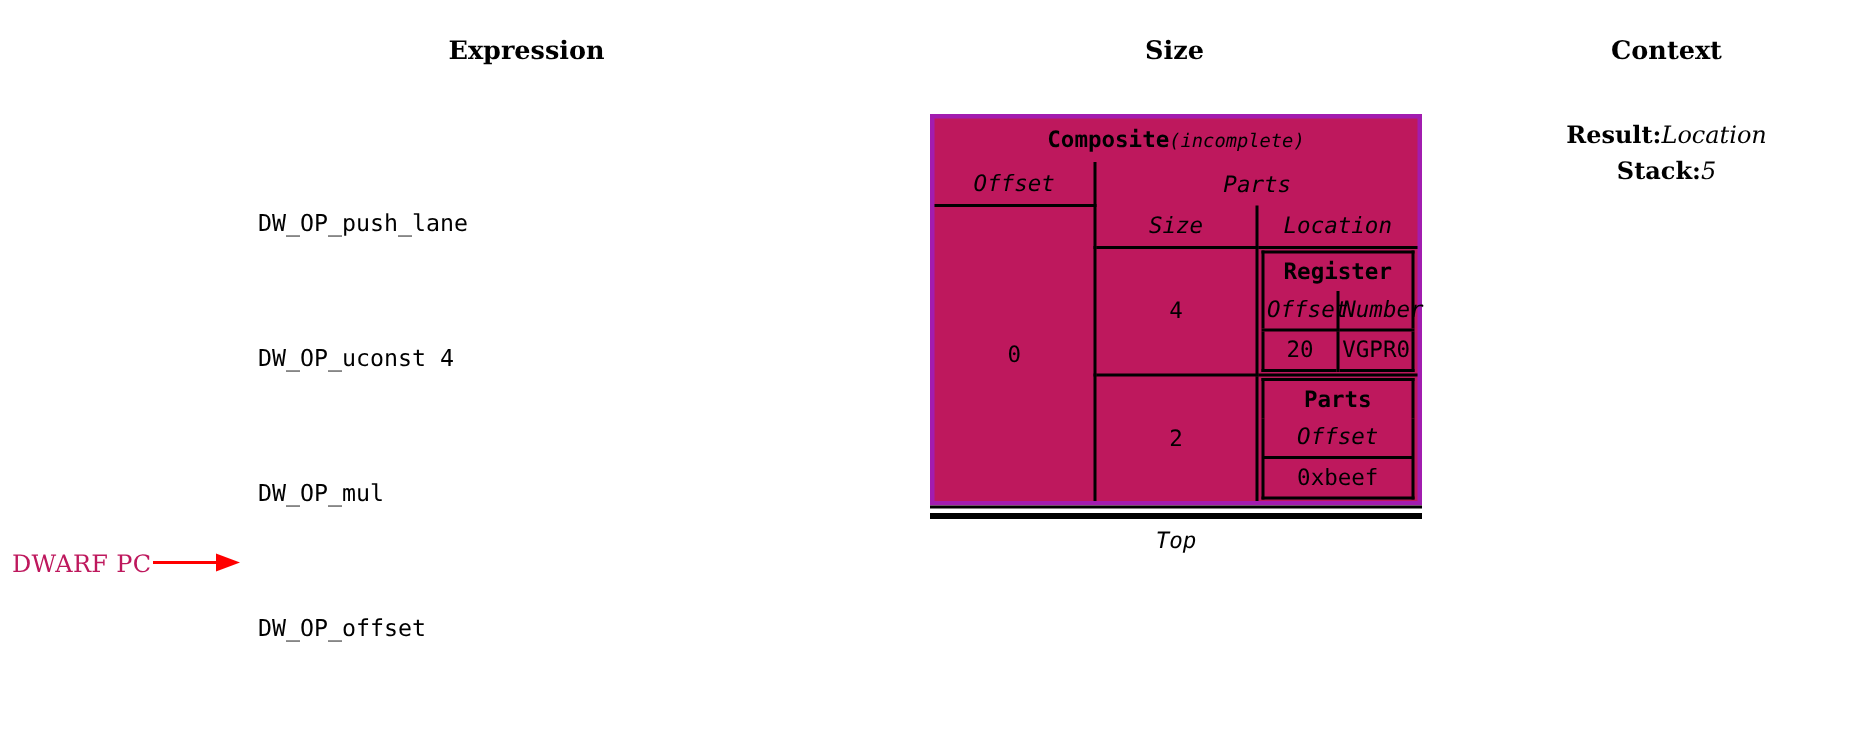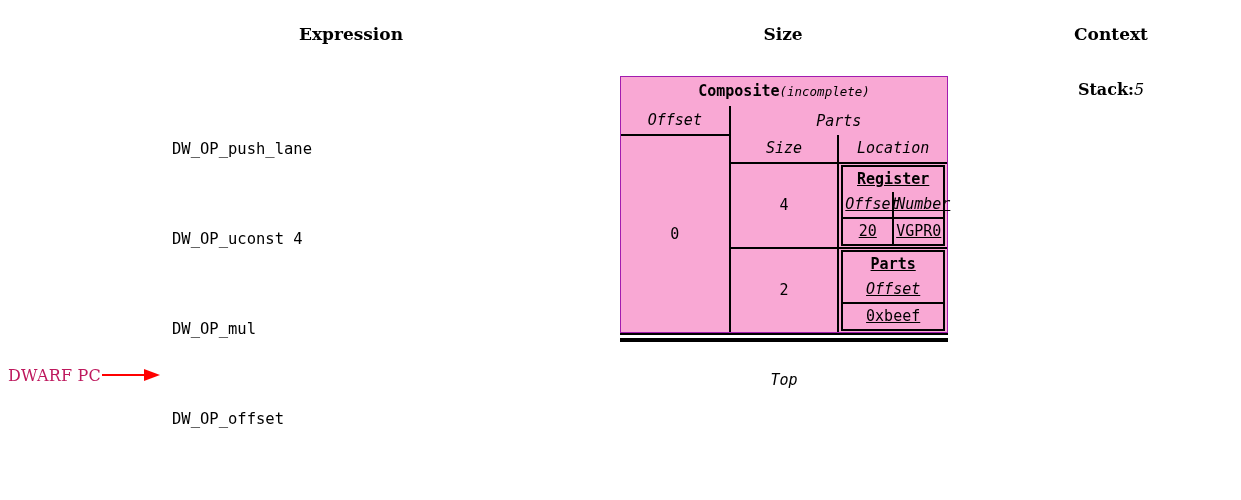--- a/index.html
+++ b/index.html
@@ -102,22 +102,22 @@
     vertical-align: middle;
     line-height: 25px;
   }
   .bold   { font-weight: bold; }
   .italic { font-style: italic; }
   .small-italic { font-style: italic; font-size: 12.5px; }
   .red    { color: #ff0000; }
 
   
   #composite-frame {
-    border: 1px solid #a21caf;
-    background: #f9a8d4;
+    border: 3px solid #a21caf;
+    background: #be185d;
   }
   #composite-title { line-height: 26px; }
 
   .row-offset-parts td { line-height: 26px; }
   .cell-offset-hd {
     border-right: 2px solid #000;
     border-bottom: 2px solid #000;
   }
   .cell-parts-hd { }
   .cell-offset-val {
@@ -152,21 +152,20 @@
     border-collapse: collapse;
     border: 2px solid #000;
     table-layout: fixed;
     font-family: "DejaVu Sans Mono", monospace;
     font-size: 15px;
   }
   .subtbl td {
     text-align: center;
     line-height: 25px;
     padding: 0 2px;
-    text-decoration: underline;
   }
   .sub-hd-title { }
   .sub-col-left  { border-right: 2px solid #000; }
   .sub-hdrule    { border-bottom: 2px solid #000; }
 
   
   .frame-gap {
     height: 7px;
     border-top: 2px solid #000;
     border-bottom: 2px solid #000;
@@ -188,21 +187,20 @@
     border-top: 2px solid #000;
     height: 3px;
   }
   #stack-top-label {
     text-align: center;
     font-family: "DejaVu Sans Mono", monospace;
     font-style: italic;
     font-size: 15px;
     color: #000;
     line-height: 22px;
-    margin-top: 24px;
   }
 
   
   #context-block {
     position: absolute;
     left: 1000px;
     top: 78px;
     width: 222px;
     text-align: center;
     font-family: "DejaVu Serif", serif;
@@ -305,15 +303,18 @@
 
   <div class="frame-gap"></div>
 
 
   <div id="stack-bottom-rule"></div>
   <div id="stack-top-label">Top</div>
 </div>
 
 <div id="context-block">
   <div>
+    <span class="ctx-key">Result:</span><span class="ctx-val">Location</span>
+  </div>
+  <div>
     <span class="ctx-key">Stack:</span><span class="ctx-val">5</span>
   </div>
 </div>
 
 </body></html>

